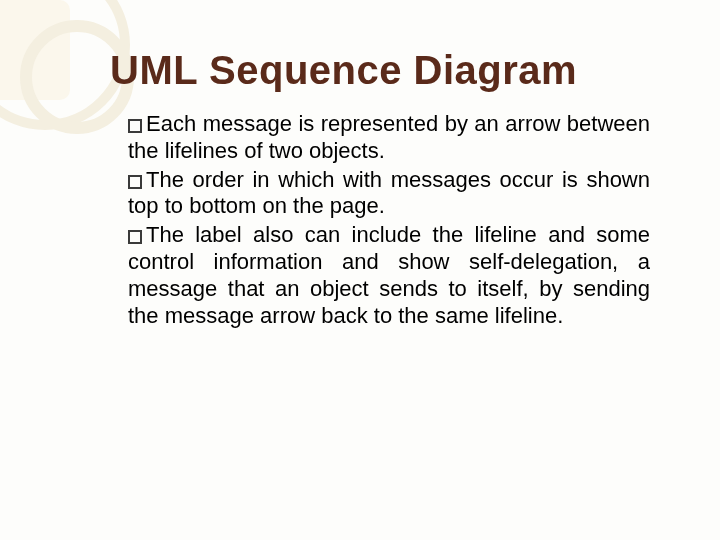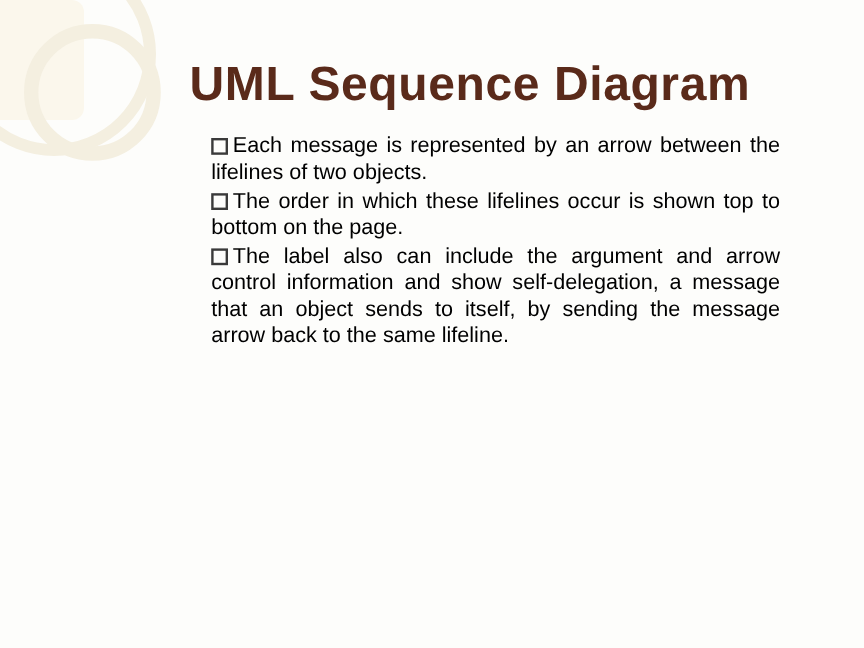--- a/index.html
+++ b/index.html
@@ -34,32 +34,31 @@
     top: 40px;
     left: -10px;
     background: #fbf7ec;
     border-radius: 10px;
   }
   .slide {
     position: relative;
     padding: 48px 60px 34px 110px;
     box-sizing: border-box;
     height: 100%;
-    margin-left: 48px;
   }
   h1.title {
     margin: 0 0 18px 0;
     font-size: 40px;
     font-weight: 900;
     color: #5a2a1a;
     text-shadow: 0 0 1px rgba(255,255,255,.6);
     letter-spacing: .5px;
   }
   .body {
-    font-size: 18px;
+    font-size: 22px;
     line-height: 1.22;
     color: #000;
     text-align: justify;
     padding-left: 18px;
     padding-right: 10px;
   }
   .bullet {
     margin: 0 0 2px 0;
   }
   .bullet .box {
@@ -78,16 +77,16 @@
 <div class="bg-deco">
   <div class="block"></div>
   <div class="ring r1"></div>
   <div class="ring r2"></div>
 </div>
 
 <div class="slide">
   <h1 class="title">UML Sequence Diagram</h1>
   <div class="body">
     <p class="bullet"><span class="box"></span><span>Each message is represented by an arrow between the lifelines of two objects.</span></p>
-    <p class="bullet"><span class="box"></span><span>The order in which these lifelines occur is shown top to bottom on the page.</span></p>
-    <p class="bullet"><span class="box"></span><span>The label also can include the argument and arrow control information and show self-delegation, a message that an object sends to itself, by sending the message arrow back to the same lifeline.</span></p>
+    <p class="bullet"><span class="box"></span><span>The order in which with messages occur is shown top to bottom on the page.</span></p>
+    <p class="bullet"><span class="box"></span><span>The label also can include the lifeline and some control information and show self-delegation, a message that an object sends to itself, by sending the message arrow back to the same lifeline.</span></p>
   </div>
 </div>
 
 </body></html>

